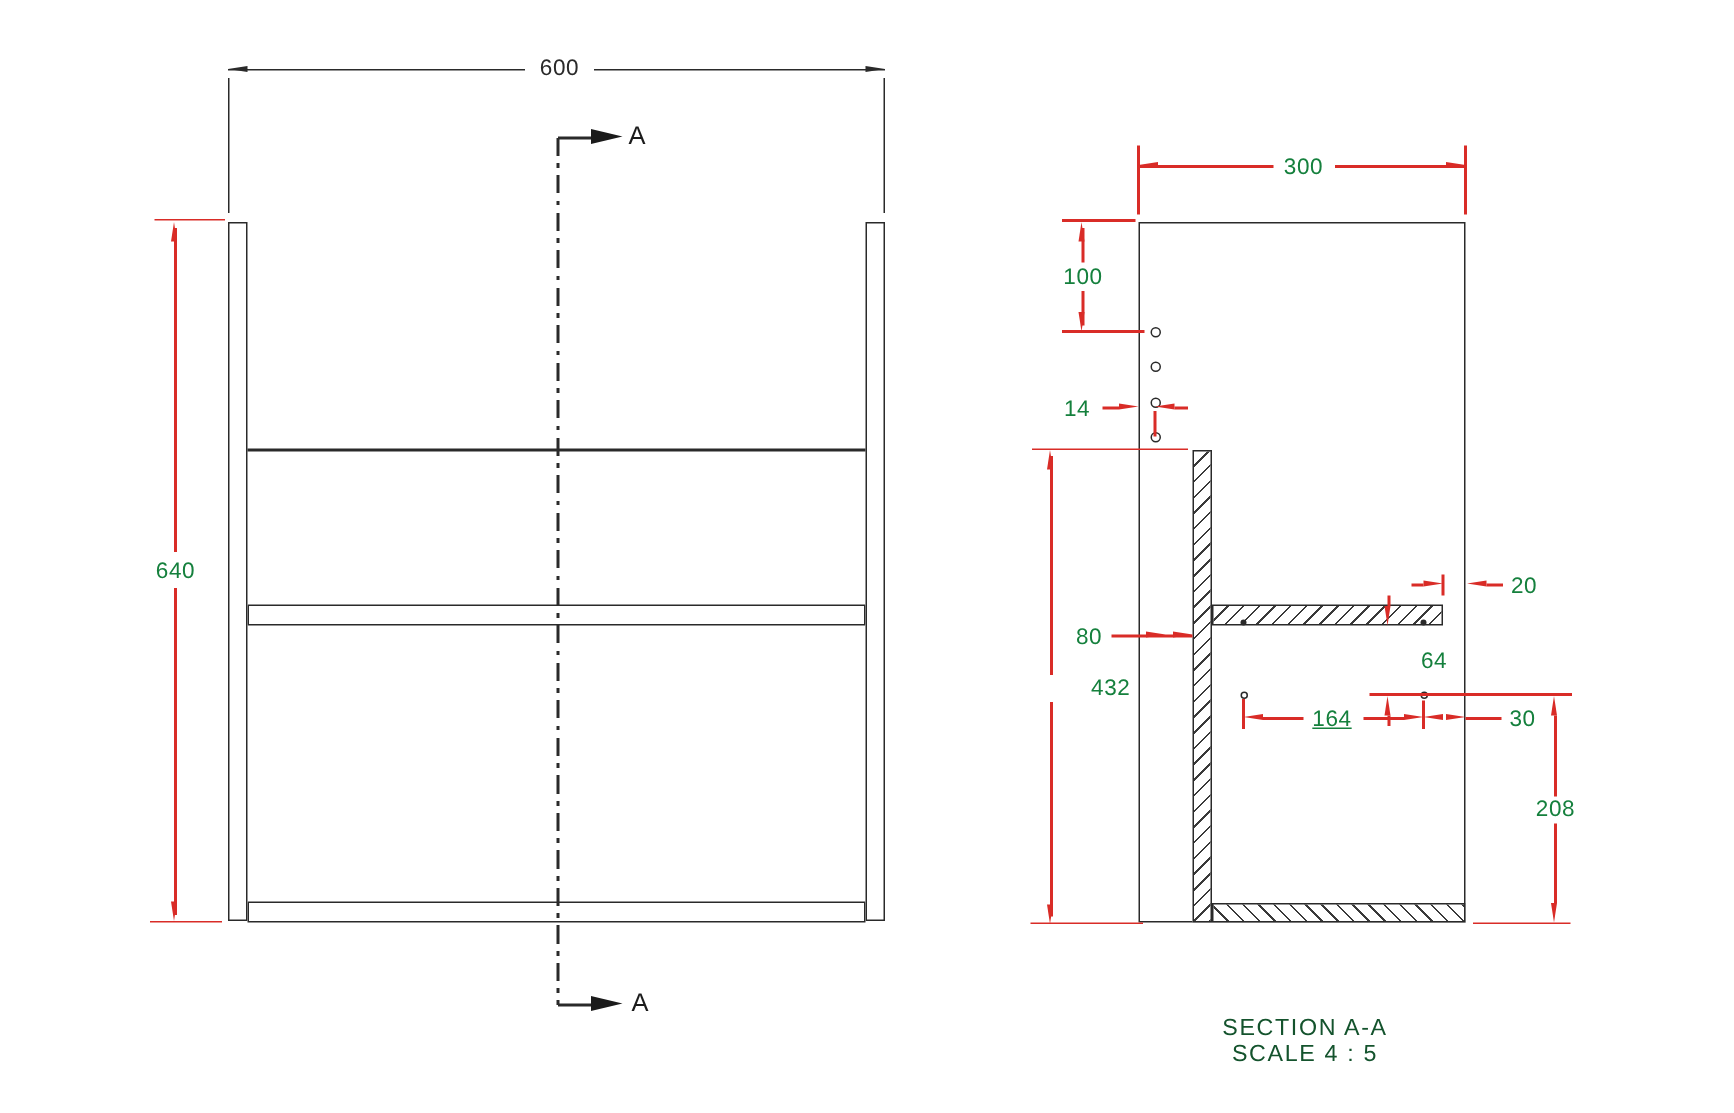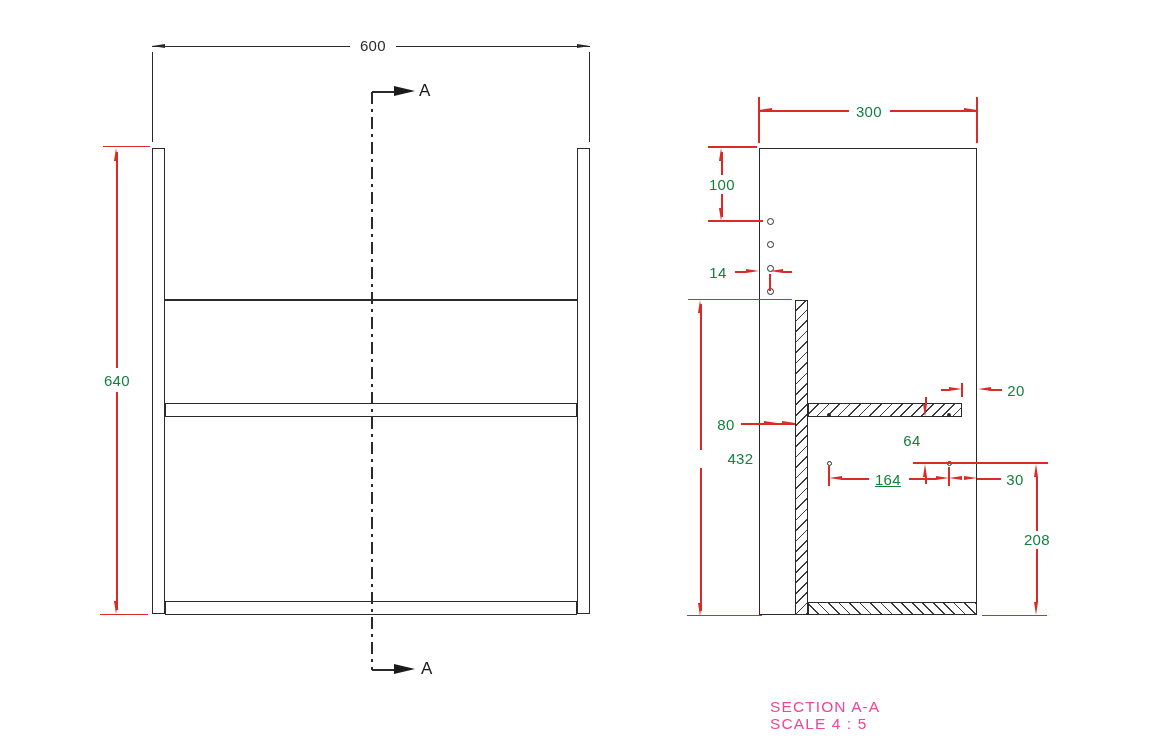--- a/index.html
+++ b/index.html
@@ -20,21 +20,21 @@
   .dot{position:absolute;border-radius:50%;background:#2a2a2a;}
   .aL{position:absolute;width:0;height:0;border-top:2.6px solid transparent;border-bottom:2.6px solid transparent;border-right:13px solid #d92c27;}
   .aR{position:absolute;width:0;height:0;border-top:2.6px solid transparent;border-bottom:2.6px solid transparent;border-left:13px solid #d92c27;}
   .aU{position:absolute;width:0;height:0;border-left:2.6px solid transparent;border-right:2.6px solid transparent;border-bottom:13px solid #d92c27;}
   .aD{position:absolute;width:0;height:0;border-left:2.6px solid transparent;border-right:2.6px solid transparent;border-top:13px solid #d92c27;}
   .aL.blk{border-right-color:#2a2a2a;}
   .aR.blk{border-left-color:#2a2a2a;}
   .amark{position:absolute;width:0;height:0;border-top:5.5px solid transparent;border-bottom:5.5px solid transparent;border-left:21px solid #1b1b1b;}
   .amklbl{position:absolute;color:#1b1b1b;font-size:17px;line-height:17px;}
   .cline{position:absolute;width:1.6px;background-image:repeating-linear-gradient(180deg,#2a2a2a 0 12px,transparent 12px 17px,#2a2a2a 17px 20px,transparent 20px 25px);}
-  .stitle{position:absolute;color:#ec4899;font-size:15.5px;line-height:16px;letter-spacing:1.1px;text-align:left;width:200px;margin-top:21px;}
+  .stitle{position:absolute;color:#14532d;font-size:15.5px;line-height:16px;letter-spacing:1.1px;text-align:center;width:200px;}
 </style>
 </head>
 <body>
 
 <div class="cv">
 
   <div>
     <div class="box" style="left:152px;top:148px;width:13px;height:466px;"></div>
     <div class="box" style="left:577px;top:148px;width:13px;height:466px;"></div>
     <div class="bh" style="left:165px;top:299px;width:412px;"></div>
@@ -120,21 +120,21 @@
 
     <div class="rv" style="left:961.4px;top:383px;height:14px;"></div>
     <div class="rh" style="left:941px;top:389.4px;width:8px;"></div>
     <div class="aR" style="left:949px;top:387.4px;"></div>
     <div class="aL" style="left:978px;top:387.4px;"></div>
     <div class="rh" style="left:991px;top:389.4px;width:11px;"></div>
     <div class="dim" style="left:1002px;top:383px;width:28px;">20</div>
 
     <div class="rv" style="left:925.4px;top:397px;height:7px;"></div>
     <div class="aD" style="left:923.4px;top:404px;"></div>
-    <div class="dim" style="left:895px;top:433px;width:34px;">64</div>
+    <div class="dim" style="left:939px;top:433px;width:34px;">64</div>
     <div class="aU" style="left:923.4px;top:464px;"></div>
     <div class="rv" style="left:925.4px;top:477px;height:7px;"></div>
 
     <div class="rh" style="left:913px;top:462.4px;width:135px;"></div>
 
     <div class="rv" style="left:828.4px;top:466px;height:20px;"></div>
     <div class="rv" style="left:948.4px;top:467px;height:19px;"></div>
     <div class="aL" style="left:829px;top:476.4px;"></div>
     <div class="rh" style="left:842px;top:478.4px;width:27px;"></div>
     <div class="dim" style="left:867px;top:471.5px;width:42px;text-decoration:underline;">164</div>

